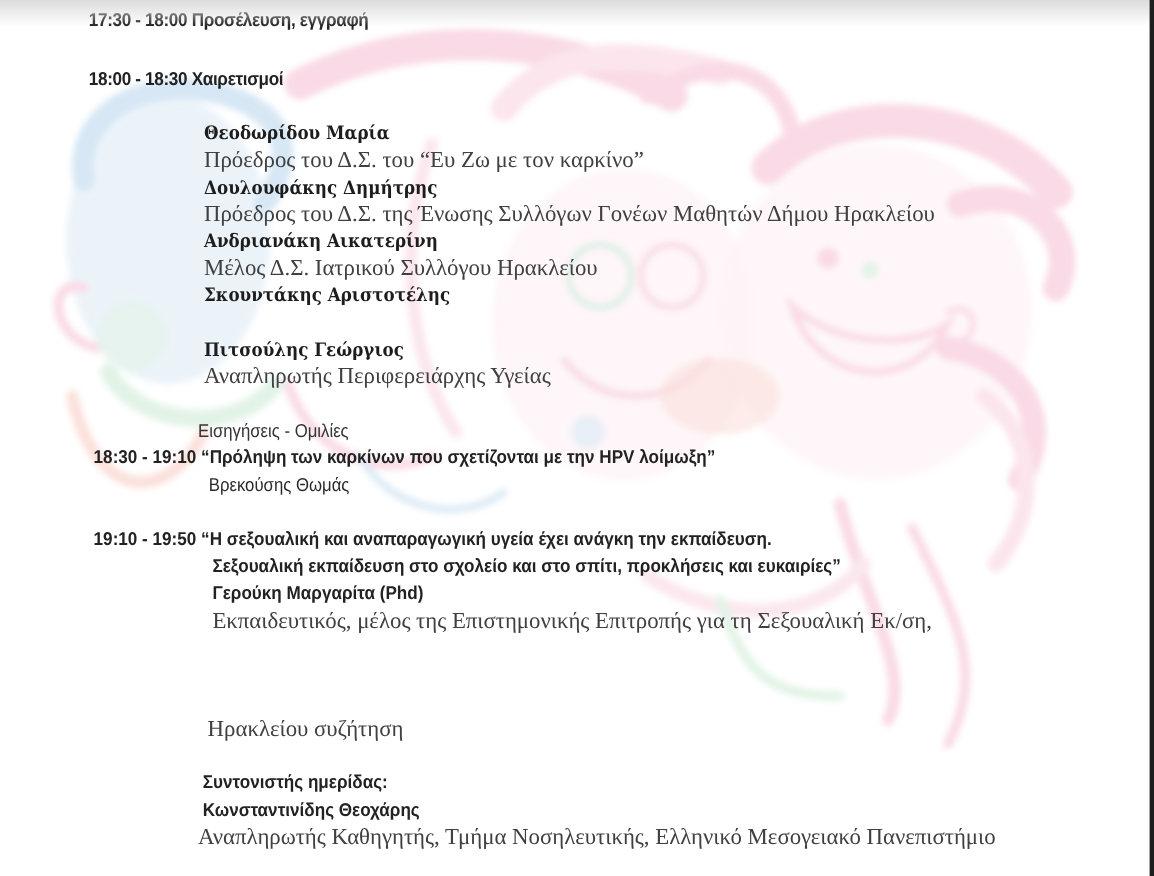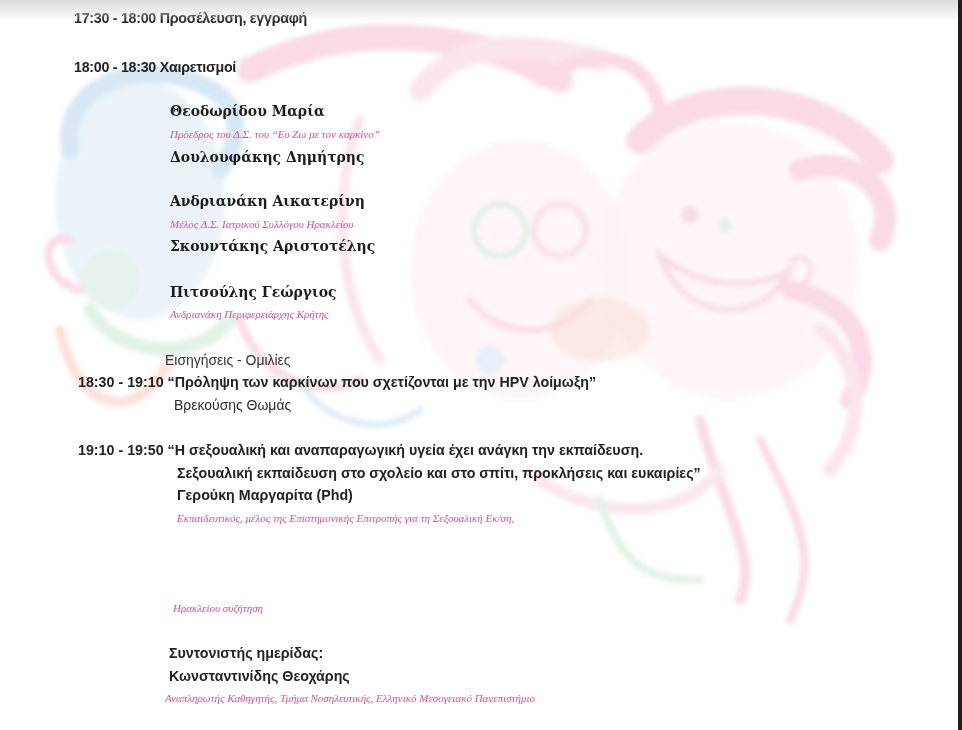--- a/index.html
+++ b/index.html
@@ -25,23 +25,22 @@
     font-size:15.5px; font-weight:bold; letter-spacing:-0.3px;
     font-family:"Liberation Sans","DejaVu Sans",sans-serif;
     transform:scaleX(0.92); transform-origin:left center; color:#222;
   }
   .name-b {
     font-size:15.5px; font-weight:bold; color:#1d1d1d;
     font-family:"DejaVu Serif","Liberation Serif",serif;
     transform:scaleX(0.9); transform-origin:left center;
   }
   .role {
-    font-size:11px; color:#ec4899;
+    font-size:19px; color:#404040;
     font-family:"Liberation Serif","DejaVu Serif",serif;
-    font-style:italic;
   }
   .talk {
     font-size:15.5px; font-weight:bold; color:#222;
     font-family:"Liberation Sans","DejaVu Sans",sans-serif;
     transform:scaleX(0.92); transform-origin:left center;
   }
   .plain-sans {
     font-size:15.5px; color:#333;
     font-family:"Liberation Sans","DejaVu Sans",sans-serif;
     transform:scaleX(0.9); transform-origin:left center;
@@ -109,25 +108,26 @@
   </div>
 
   <div class="line slot" style="left:74px; top:57px;">
     <span>18:00 - 18:30</span>
     <span>Χαιρετισμοί</span>
   </div>
 
   <div class="line name-b" style="left:170px; top:101px;">Θεοδωρίδου Μαρία</div>
   <div class="line role" style="left:170px; top:124px;">Πρόεδρος του Δ.Σ. του “Ευ Ζω με τον καρκίνο”</div>
   <div class="line name-b" style="left:170px; top:147px;">Δουλουφάκης Δημήτρης</div>
+  <div class="line role" style="left:170px; top:169px;">Πρόεδρος του Δ.Σ. της Ένωσης Συλλόγων Γονέων Μαθητών Δήμου Ηρακλείου</div>
   <div class="line name-b" style="left:170px; top:191px;">Ανδριανάκη Αικατερίνη</div>
   <div class="line role" style="left:170px; top:214px;">Μέλος Δ.Σ. Ιατρικού Συλλόγου Ηρακλείου</div>
   <div class="line name-b" style="left:170px; top:236px;">Σκουντάκης  Αριστοτέλης</div>
   <div class="line name-b" style="left:170px; top:282px;">Πιτσούλης Γεώργιος</div>
-  <div class="line role" style="left:170px; top:304px;">Ανδριανάκη Περιφερειάρχης Κρήτης</div>
+  <div class="line role" style="left:170px; top:304px;">Αναπληρωτής Περιφερειάρχης Υγείας</div>
 
   <div class="line plain-sans" style="left:165px; top:350px;">Εισηγήσεις - Ομιλίες</div>
 
   <div class="line talk" style="left:78px; top:372px;">
     <span>18:30 - 19:10</span>
     <span>“Πρόληψη των καρκίνων που σχετίζονται με την HPV λοίμωξη”</span>
   </div>
   <div class="line plain-sans" style="left:174px; top:395px; color:#2a2a2a;">Βρεκούσης Θωμάς</div>
 
   <div class="line talk" style="left:78px; top:440px;">

